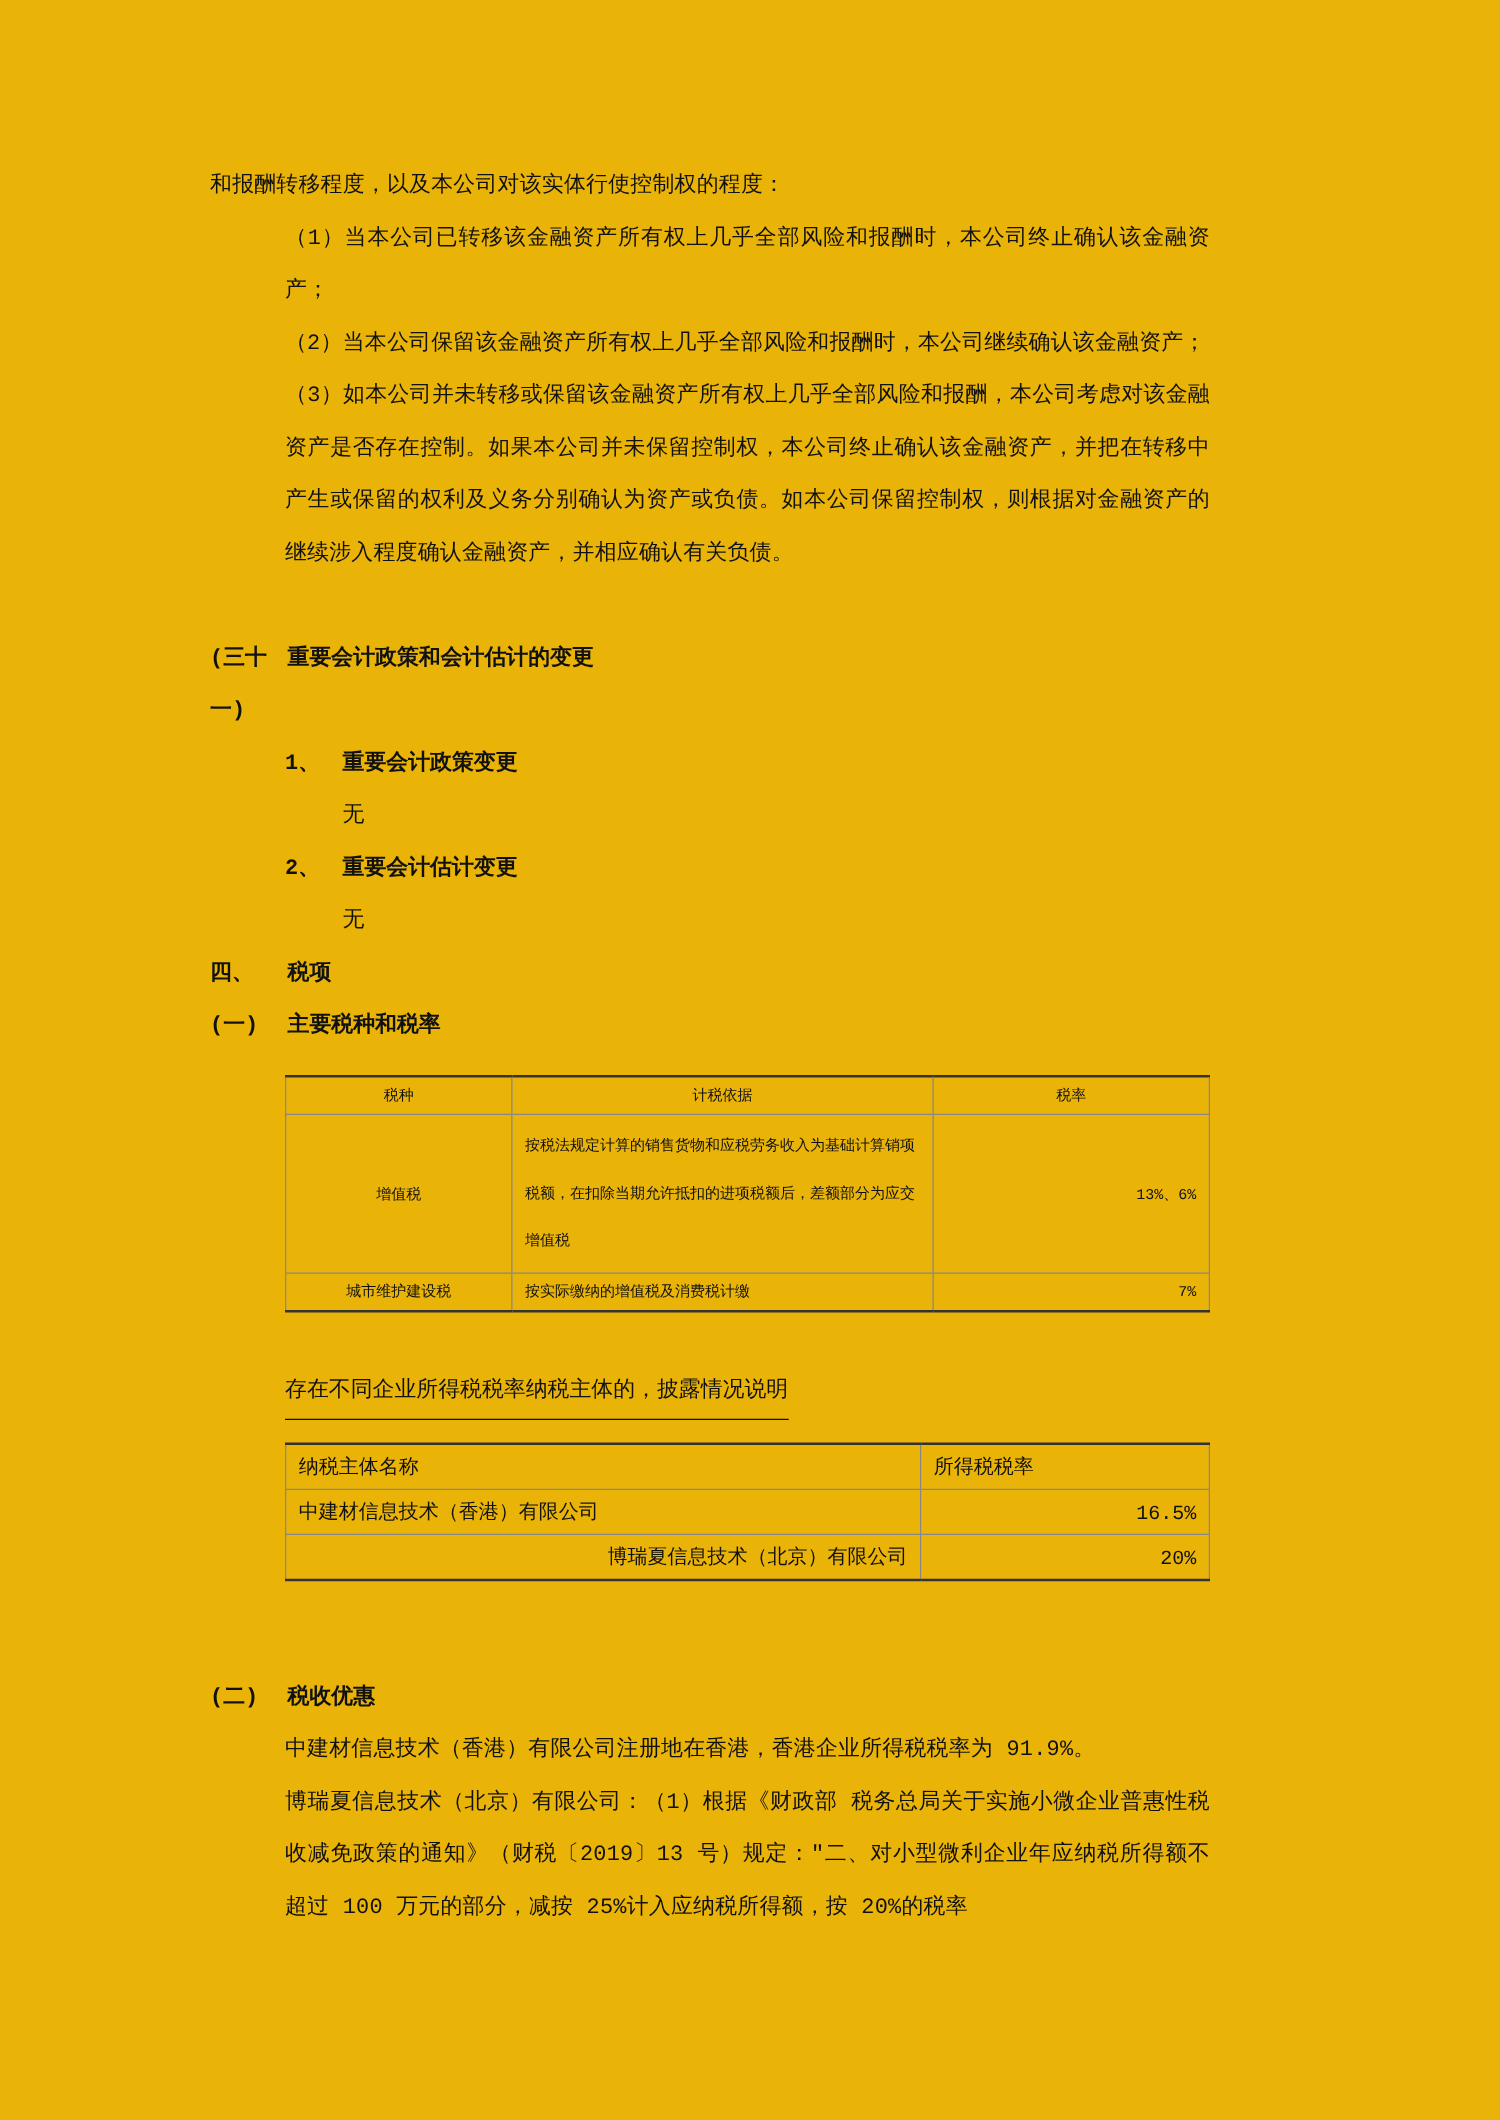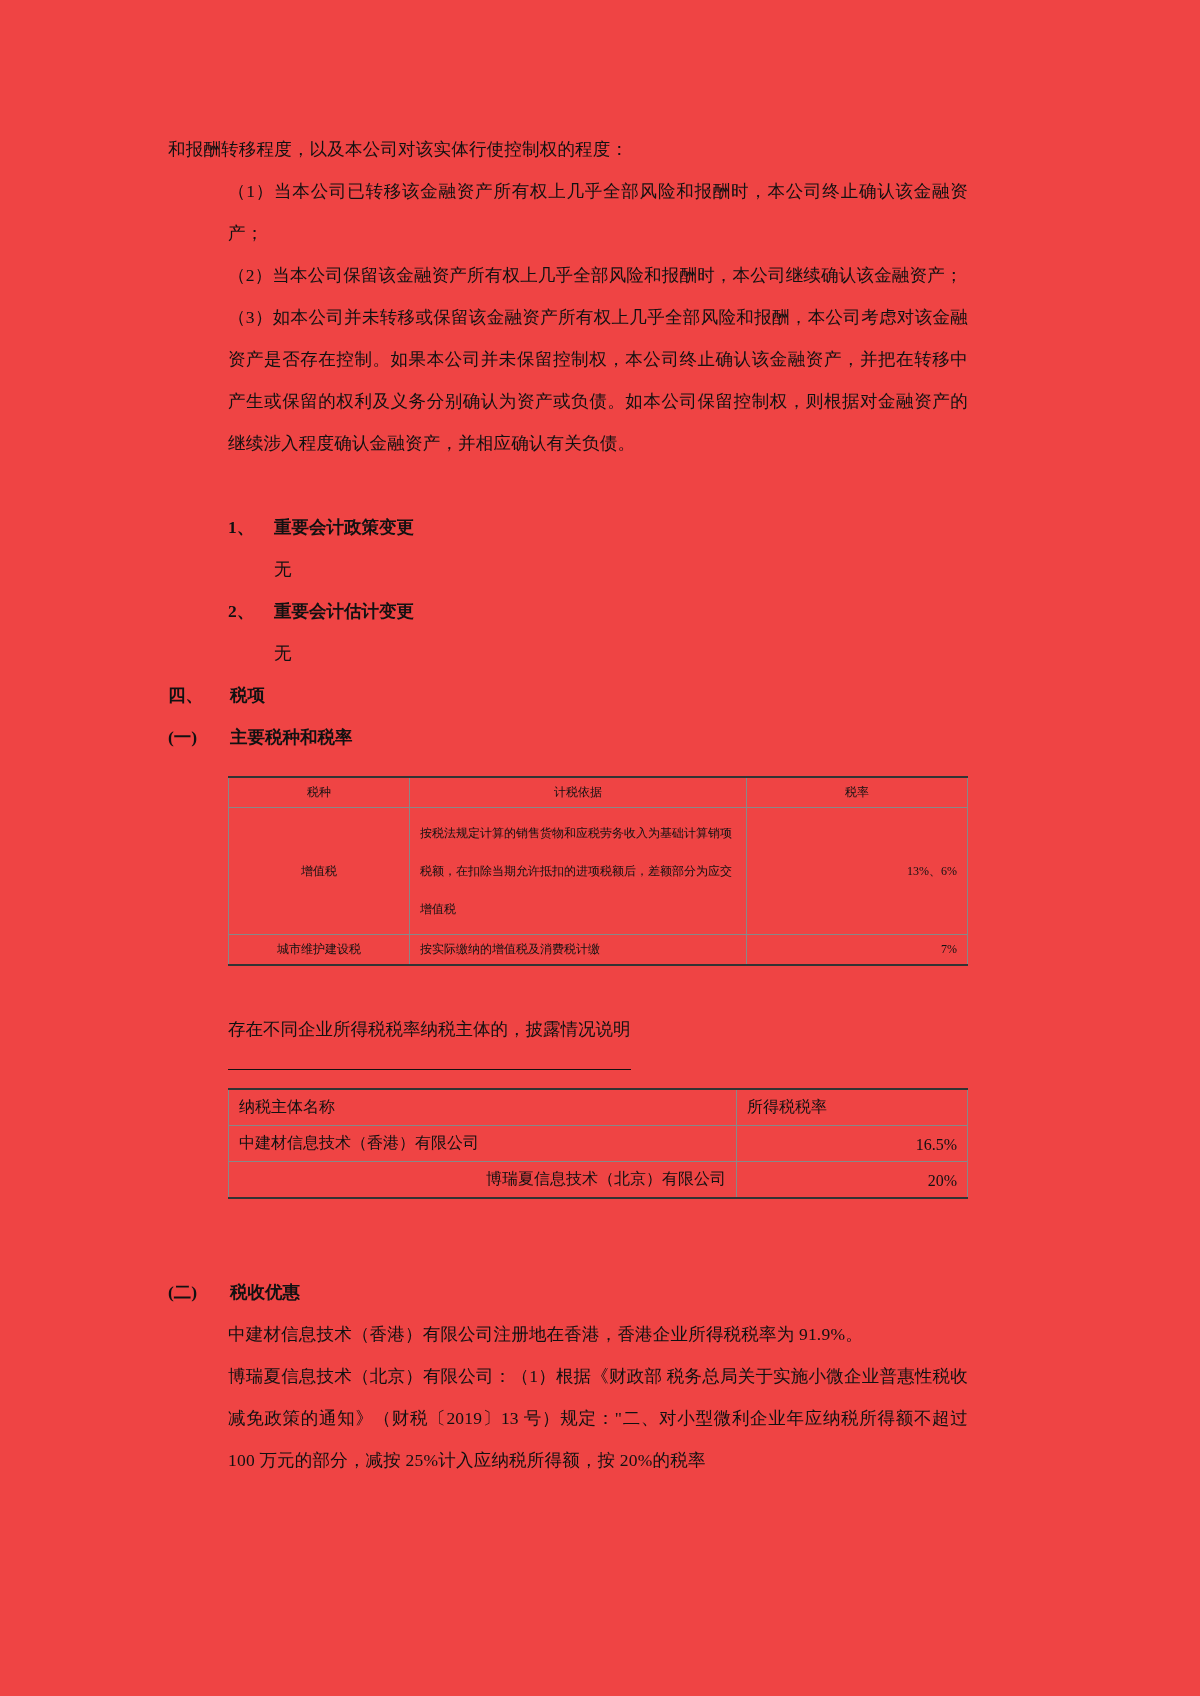--- a/index.html
+++ b/index.html
@@ -4,22 +4,22 @@
 <style>
   html, body {
     margin: 0;
     padding: 0;
     background: #ffffff;
   }
   .page {
     position: relative;
     width: 1200px;
     height: 1696px;
-    background: #ef4444;
-    font-family: Liberation Serif, serif;
+    background: #eab308;
+    font-family: Liberation Mono, monospace;
     color: #111111;
     box-sizing: border-box;
     overflow: hidden;
   }
   .body-area {
     position: absolute;
     left: 168px;
     top: 128px;
     width: 800px;
   }
@@ -95,21 +95,21 @@
   }
   .col-a { width: 160px; }
   .col-c { width: 200px; }
 
   .underline-head {
     margin-left: 60px;
     font-size: 17.5px;
     line-height: 42px;
     display: inline-block;
     border-bottom: 1px solid #111111;
-    padding-bottom: 19px;
+    padding-bottom: 1px;
   }
 
   table.subj {
     border-collapse: collapse;
     margin-left: 60px;
     width: 740px;
     font-size: 16px;
   }
   table.subj td, table.subj th {
     border: 1px solid #888888;
@@ -133,20 +133,24 @@
   <div class="body-area">
 
     <p class="para">和报酬转移程度，以及本公司对该实体行使控制权的程度：</p>
 
     <p class="para indent-1">（1）当本公司已转移该金融资产所有权上几乎全部风险和报酬时，本公司终止确认该金融资产；</p>
     <p class="para indent-1">（2）当本公司保留该金融资产所有权上几乎全部风险和报酬时，本公司继续确认该金融资产；</p>
     <p class="para indent-1">（3）如本公司并未转移或保留该金融资产所有权上几乎全部风险和报酬，本公司考虑对该金融资产是否存在控制。如果本公司并未保留控制权，本公司终止确认该金融资产，并把在转移中产生或保留的权利及义务分别确认为资产或负债。如本公司保留控制权，则根据对金融资产的继续涉入程度确认金融资产，并相应确认有关负债。</p>
 
     <div class="gap-lg"></div>
 
+    <div class="row-flex sec-head">
+      <span class="num-col">(三十一)</span>
+      <span>重要会计政策和会计估计的变更</span>
+    </div>
 
     <div class="row-flex sec-head lvl2">
       <span class="num-col">1、</span>
       <span>重要会计政策变更</span>
     </div>
     <p class="plain-sub">无</p>
 
     <div class="row-flex sec-head lvl2">
       <span class="num-col">2、</span>
       <span>重要会计估计变更</span>

